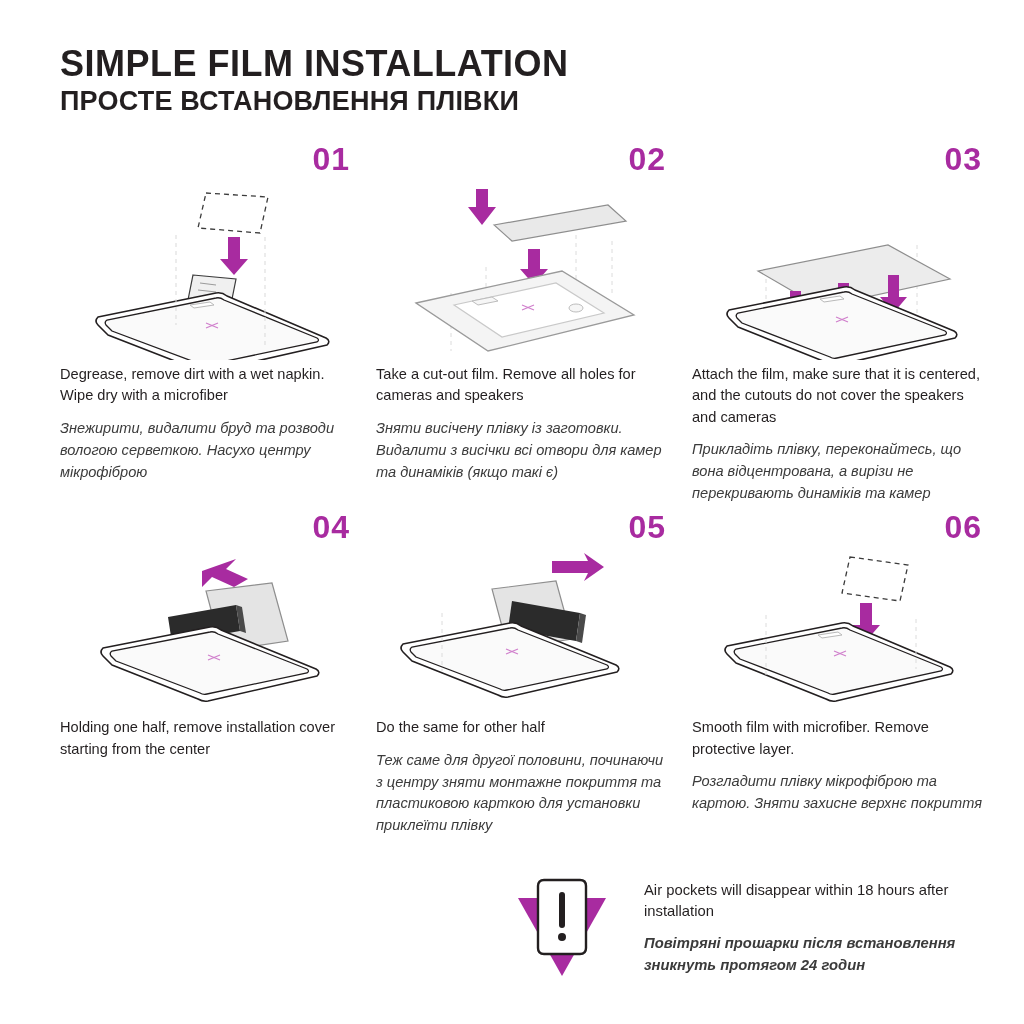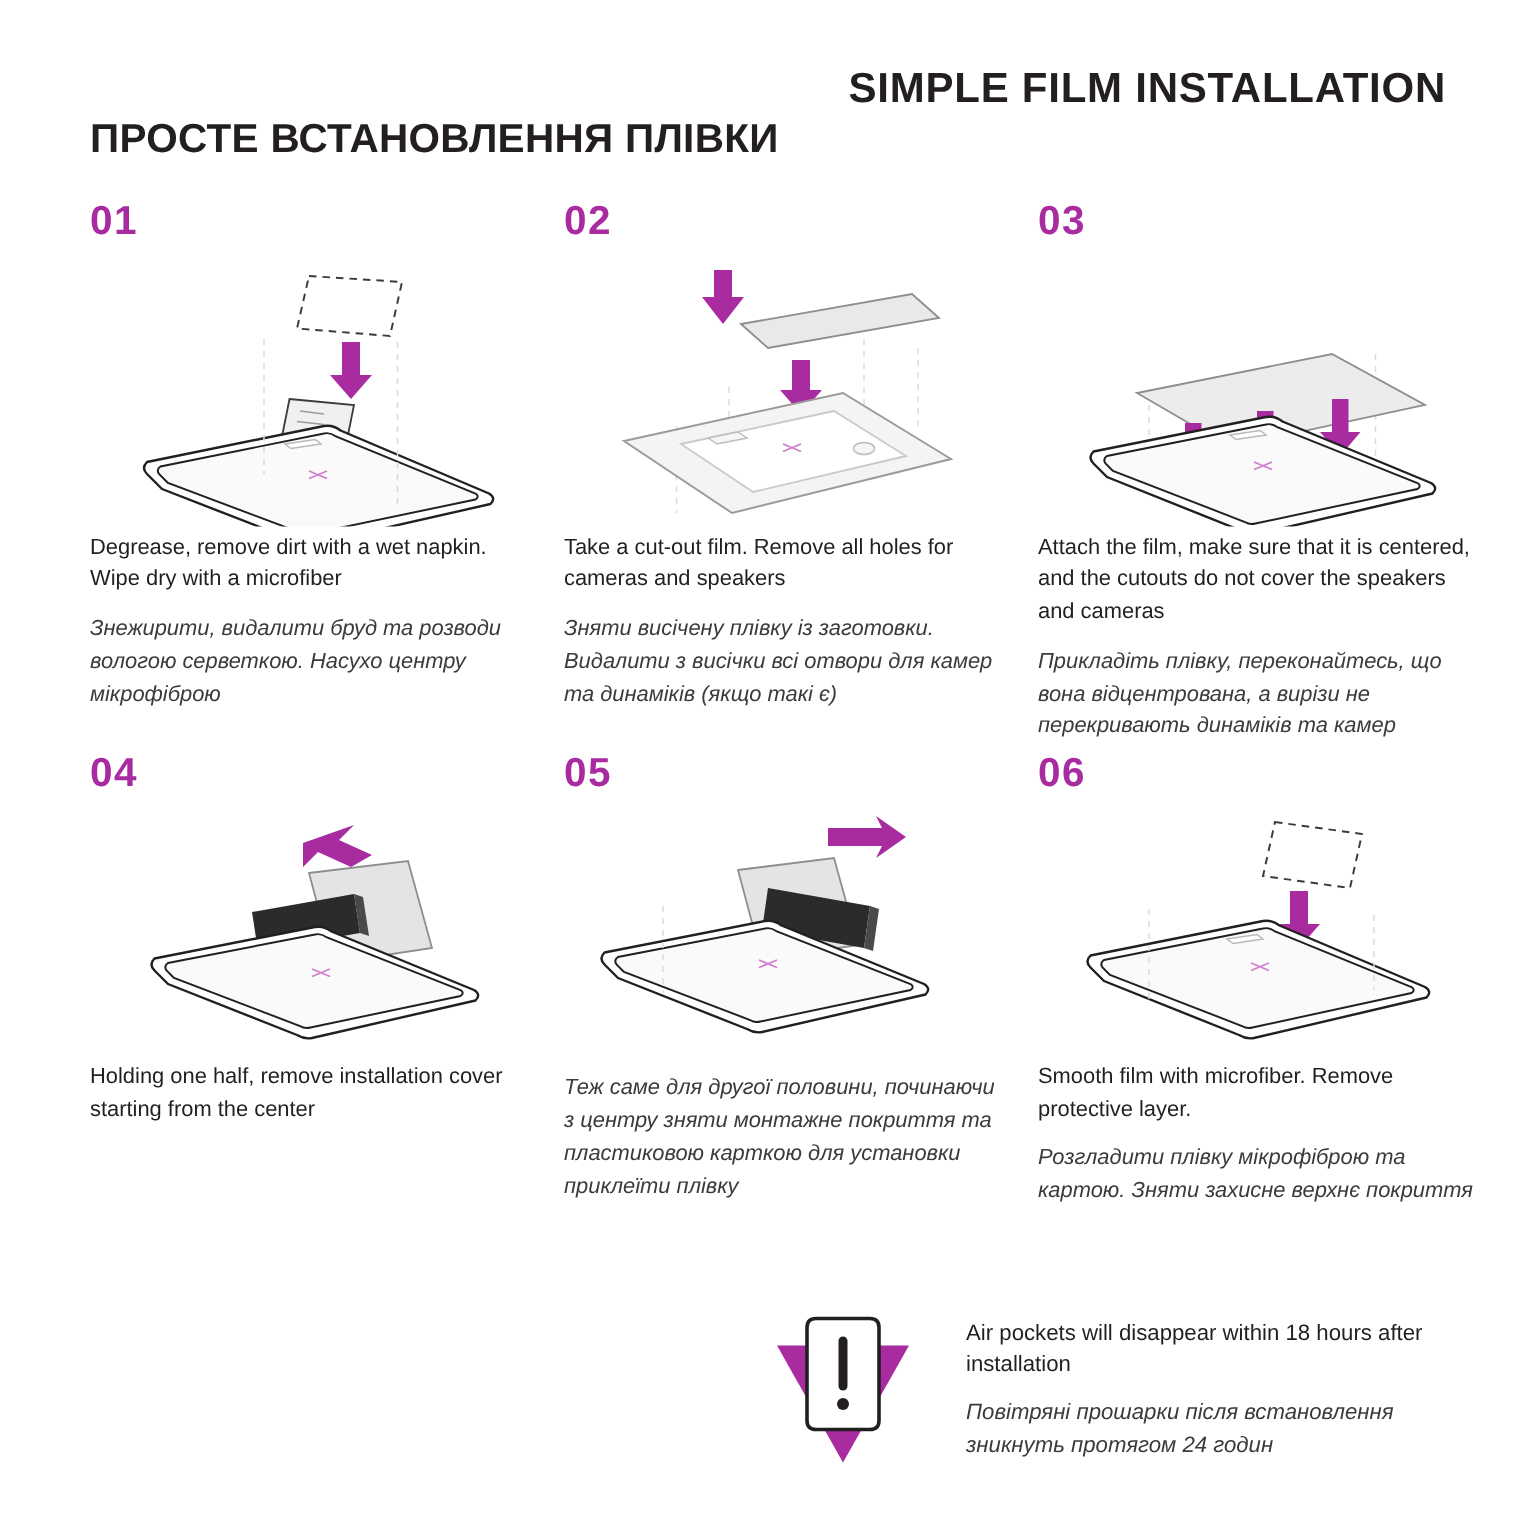--- a/index.html
+++ b/index.html
@@ -18,51 +18,51 @@
     position: relative;
     width: 1024px;
     height: 1024px;
     box-sizing: border-box;
     padding: 44px 60px 0 60px;
   }
 
   
   .header { margin-bottom: 26px; }
   .title-en {
-    font-size: 28px;
+    font-size: 36px;
     font-weight: bold;
     letter-spacing: 0.5px;
     line-height: 1.1;
     color: #231f20;
-    text-align: right;
   }
   .title-uk {
     font-size: 27px;
     font-weight: bold;
     letter-spacing: 0.2px;
     line-height: 1.15;
     color: #231f20;
     margin-top: 2px;
   }
 
   
   .grid {
     display: grid;
     grid-template-columns: repeat(3, 1fr);
     column-gap: 26px;
     row-gap: 8px;
   }
   .step { position: relative; }
   .step-num {
-    font-size: 27px;
+    font-size: 32px;
     font-weight: bold;
     color: #a82ba0;
     letter-spacing: 1px;
     line-height: 1;
     height: 30px;
+    text-align: right;
   }
   .art {
     position: relative;
     height: 185px;
     margin-top: 2px;
   }
   .art svg { display: block; }
   .caption-en {
     font-size: 14.6px;
     line-height: 1.48;
@@ -94,20 +94,21 @@
     font-size: 14.8px;
     line-height: 1.45;
     color: #231f20;
   }
   .footer-uk {
     font-size: 14.8px;
     line-height: 1.5;
     font-style: italic;
     color: #3b3b3b;
     margin-top: 9px;
+    font-weight: bold;
   }
   .footer-spacer { flex: 0 0 auto; width: 420px; }
 </style>
 </head>
 <body>
 
 <div class="page">
 
   <div class="header">
     <div class="title-en">SIMPLE FILM INSTALLATION</div>
@@ -293,20 +294,21 @@
             <path d="M40 114 L35 109 Q33 106 36 104 L134 85 Q138 84 142 87 L231 122 Q234 124 231 126 L131 147 Q127 148 124 146 Z"></path>
           </g>
           <g stroke="#d07fcc" stroke-width="1.2">
             <path d="M130 106 l12 5 M142 106 l-12 5"></path>
           </g>
           <g stroke="#dcdcdc" stroke-width="1" stroke-dasharray="4 4">
             <path d="M66 70 L66 128"></path>
           </g>
         </svg>
       </div>
+      <div class="caption-en">Do the same for other half</div>
       <div class="caption-uk">Теж саме для другої половини, починаючи з центру зняти монтажне покриття та пластиковою карткою для установки приклеїти плівку</div>
     </div>
 
     <div class="step">
       <div class="step-num">06</div>
       <div class="art">
         <svg width="290" height="170" viewBox="0 0 290 170" fill="none">
 
           <g stroke="#3b3b3b" stroke-width="1.3" stroke-dasharray="5 4" fill="#ffffff">
             <path d="M158 14 L216 22 L208 58 L150 50 Z"></path>

